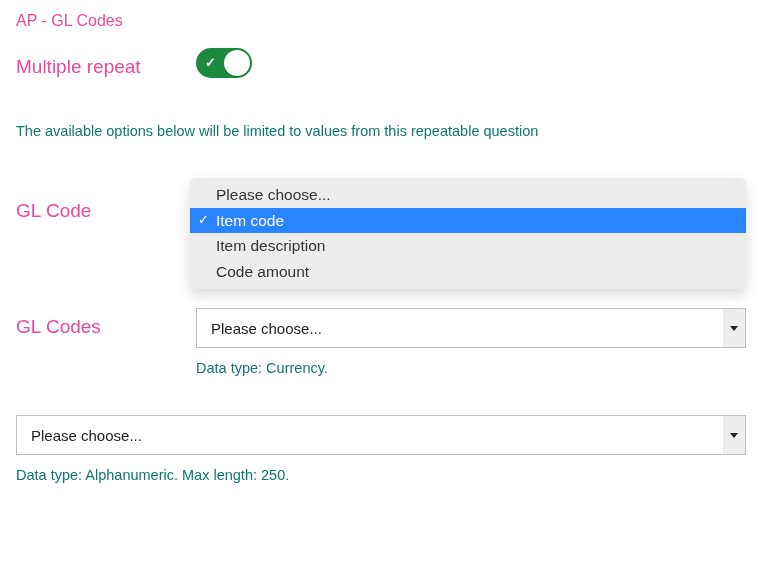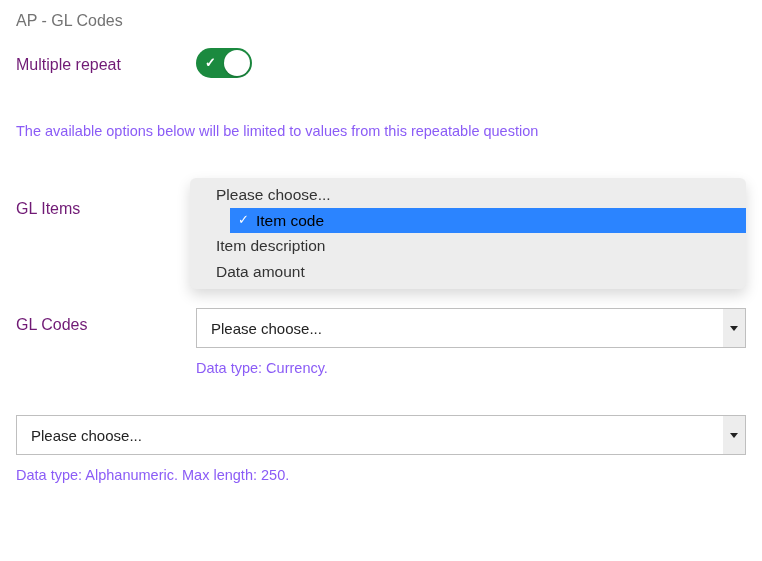--- a/index.html
+++ b/index.html
@@ -7,34 +7,34 @@
     margin: 0;
     padding: 12px 16px;
     font-family: -apple-system, BlinkMacSystemFont, "Segoe UI", Helvetica, Arial, sans-serif;
     font-size: 15px;
     color: #222;
     background: #fff;
     width: 762px;
   }
   .title {
     font-size: 16px;
-    color: #737373;
+    color: #ec4899;
     margin-bottom: 18px;
   }
   .row {
     display: flex;
     align-items: flex-start;
     margin-bottom: 8px;
   }
   .label-col {
     width: 180px;
     flex: 0 0 180px;
     padding-top: 8px;
-    font-size: 16px;
-    color: #701a75;
+    font-size: 19px;
+    color: #ec4899;
   }
   .field-col {
     flex: 1;
     position: relative;
   }
   .toggle {
     width: 56px;
     height: 30px;
     background: #1b8a3f;
     border-radius: 15px;
@@ -82,21 +82,21 @@
     align-items: center;
     justify-content: center;
   }
   .select .arrow {
     width: 0; height: 0;
     border-left: 4px solid transparent;
     border-right: 4px solid transparent;
     border-top: 5px solid #222;
   }
   .helper {
-    color: #8b5cf6;
+    color: #0f766e;
     font-size: 14.5px;
     margin-top: 10px;
     line-height: 1.45;
   }
   .section-gap { height: 28px; }
   .section-gap-sm { height: 22px; }
   
   .dropdown-wrap {
     position: relative;
   }
@@ -124,22 +124,21 @@
   .dropdown-item {
     padding: 2px 12px 2px 26px;
     font-size: 15.5px;
     color: #333;
     position: relative;
     cursor: pointer;
     line-height: 1.4;
   }
   .dropdown-item.selected {
     background: #2b84ff;
-    color: #000000;
-    margin-left: 40px;
+    color: #ffffff;
   }
   .dropdown-item.selected::before {
     content: "✓";
     position: absolute;
     left: 8px;
     font-size: 13px;
     top: 3px;
     color: #fff;
   }
   .glcode-spacer {
@@ -165,28 +164,28 @@
 
 <div class="row">
   <div class="field-col">
     <div class="helper">The available options below will be limited to values from this repeatable question</div>
   </div>
 </div>
 
 <div class="section-gap"></div>
 
 <div class="row">
-  <div class="label-col" style="padding-top:22px;">GL Items</div>
+  <div class="label-col" style="padding-top:22px;">GL Code</div>
   <div class="field-col dropdown-wrap">
     <div class="highlight-border"></div>
     <div class="dropdown">
       <div class="dropdown-item">Please choose...</div>
       <div class="dropdown-item selected">Item code</div>
       <div class="dropdown-item">Item description</div>
-      <div class="dropdown-item">Data amount</div>
+      <div class="dropdown-item">Code amount</div>
     </div>
     <div class="glcode-spacer"></div>
   </div>
 </div>
 
 <div class="section-gap"></div>
 
 <div class="row">
   <div class="label-col">GL Codes</div>
   <div class="field-col">

